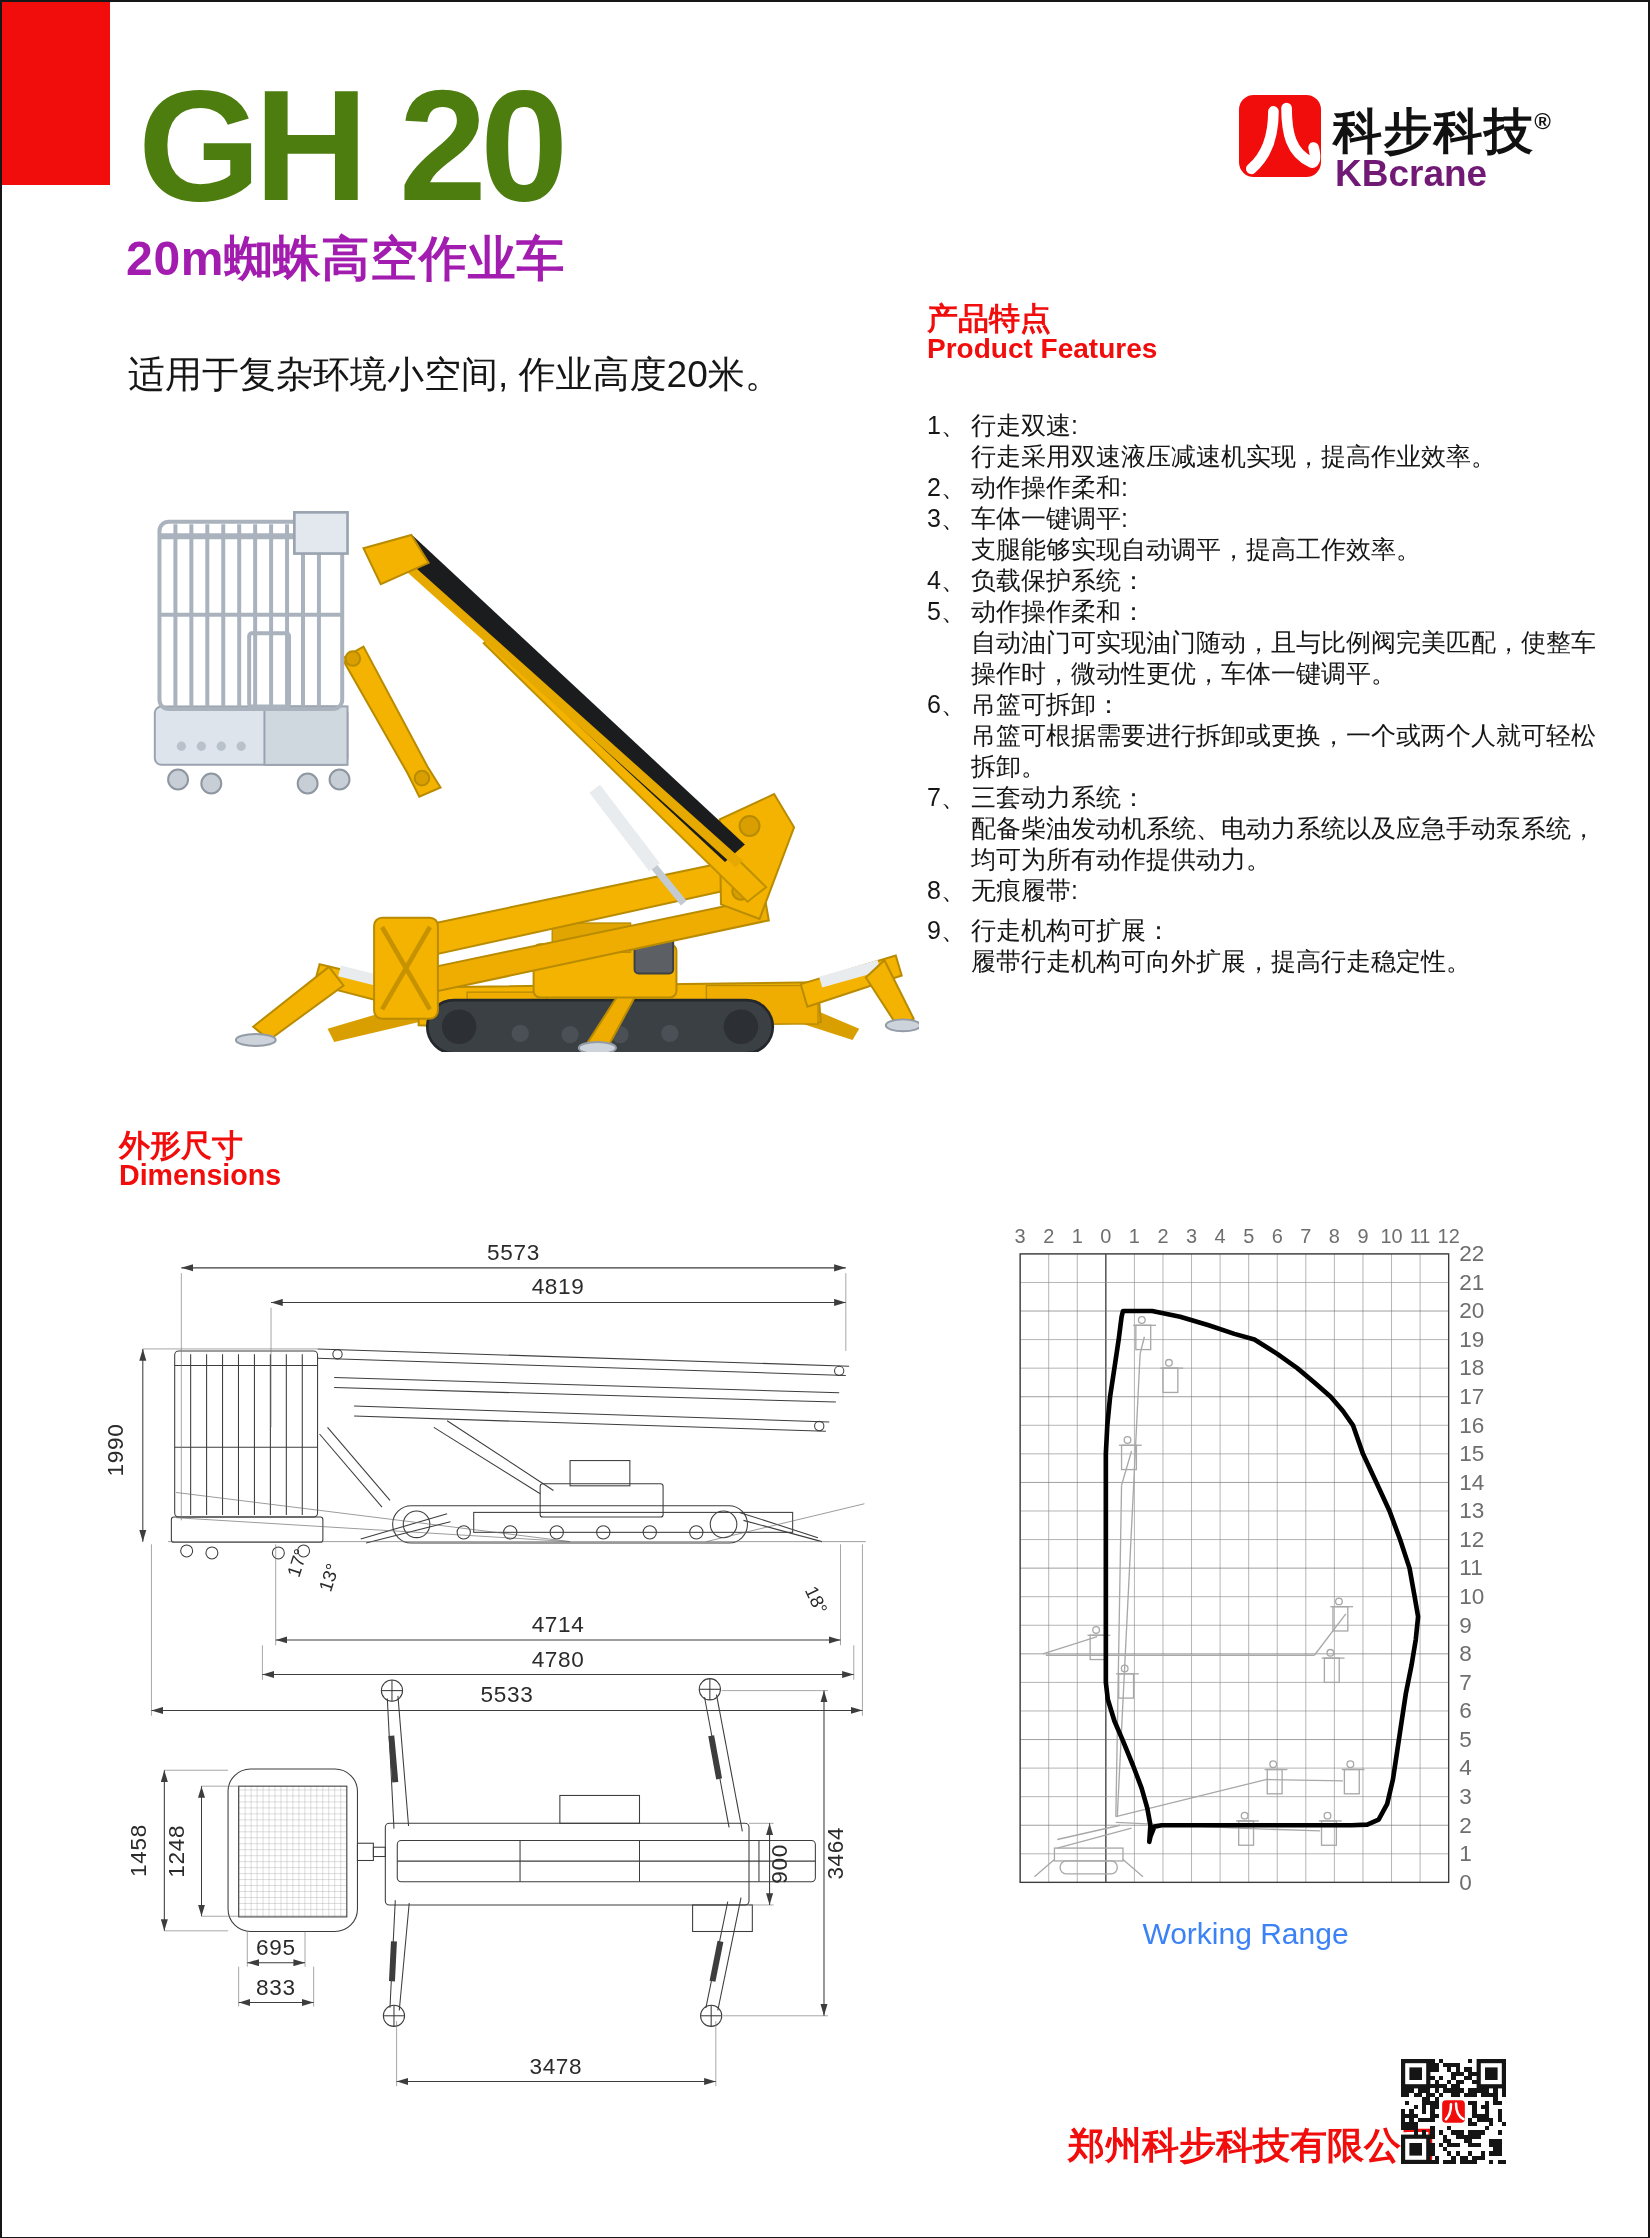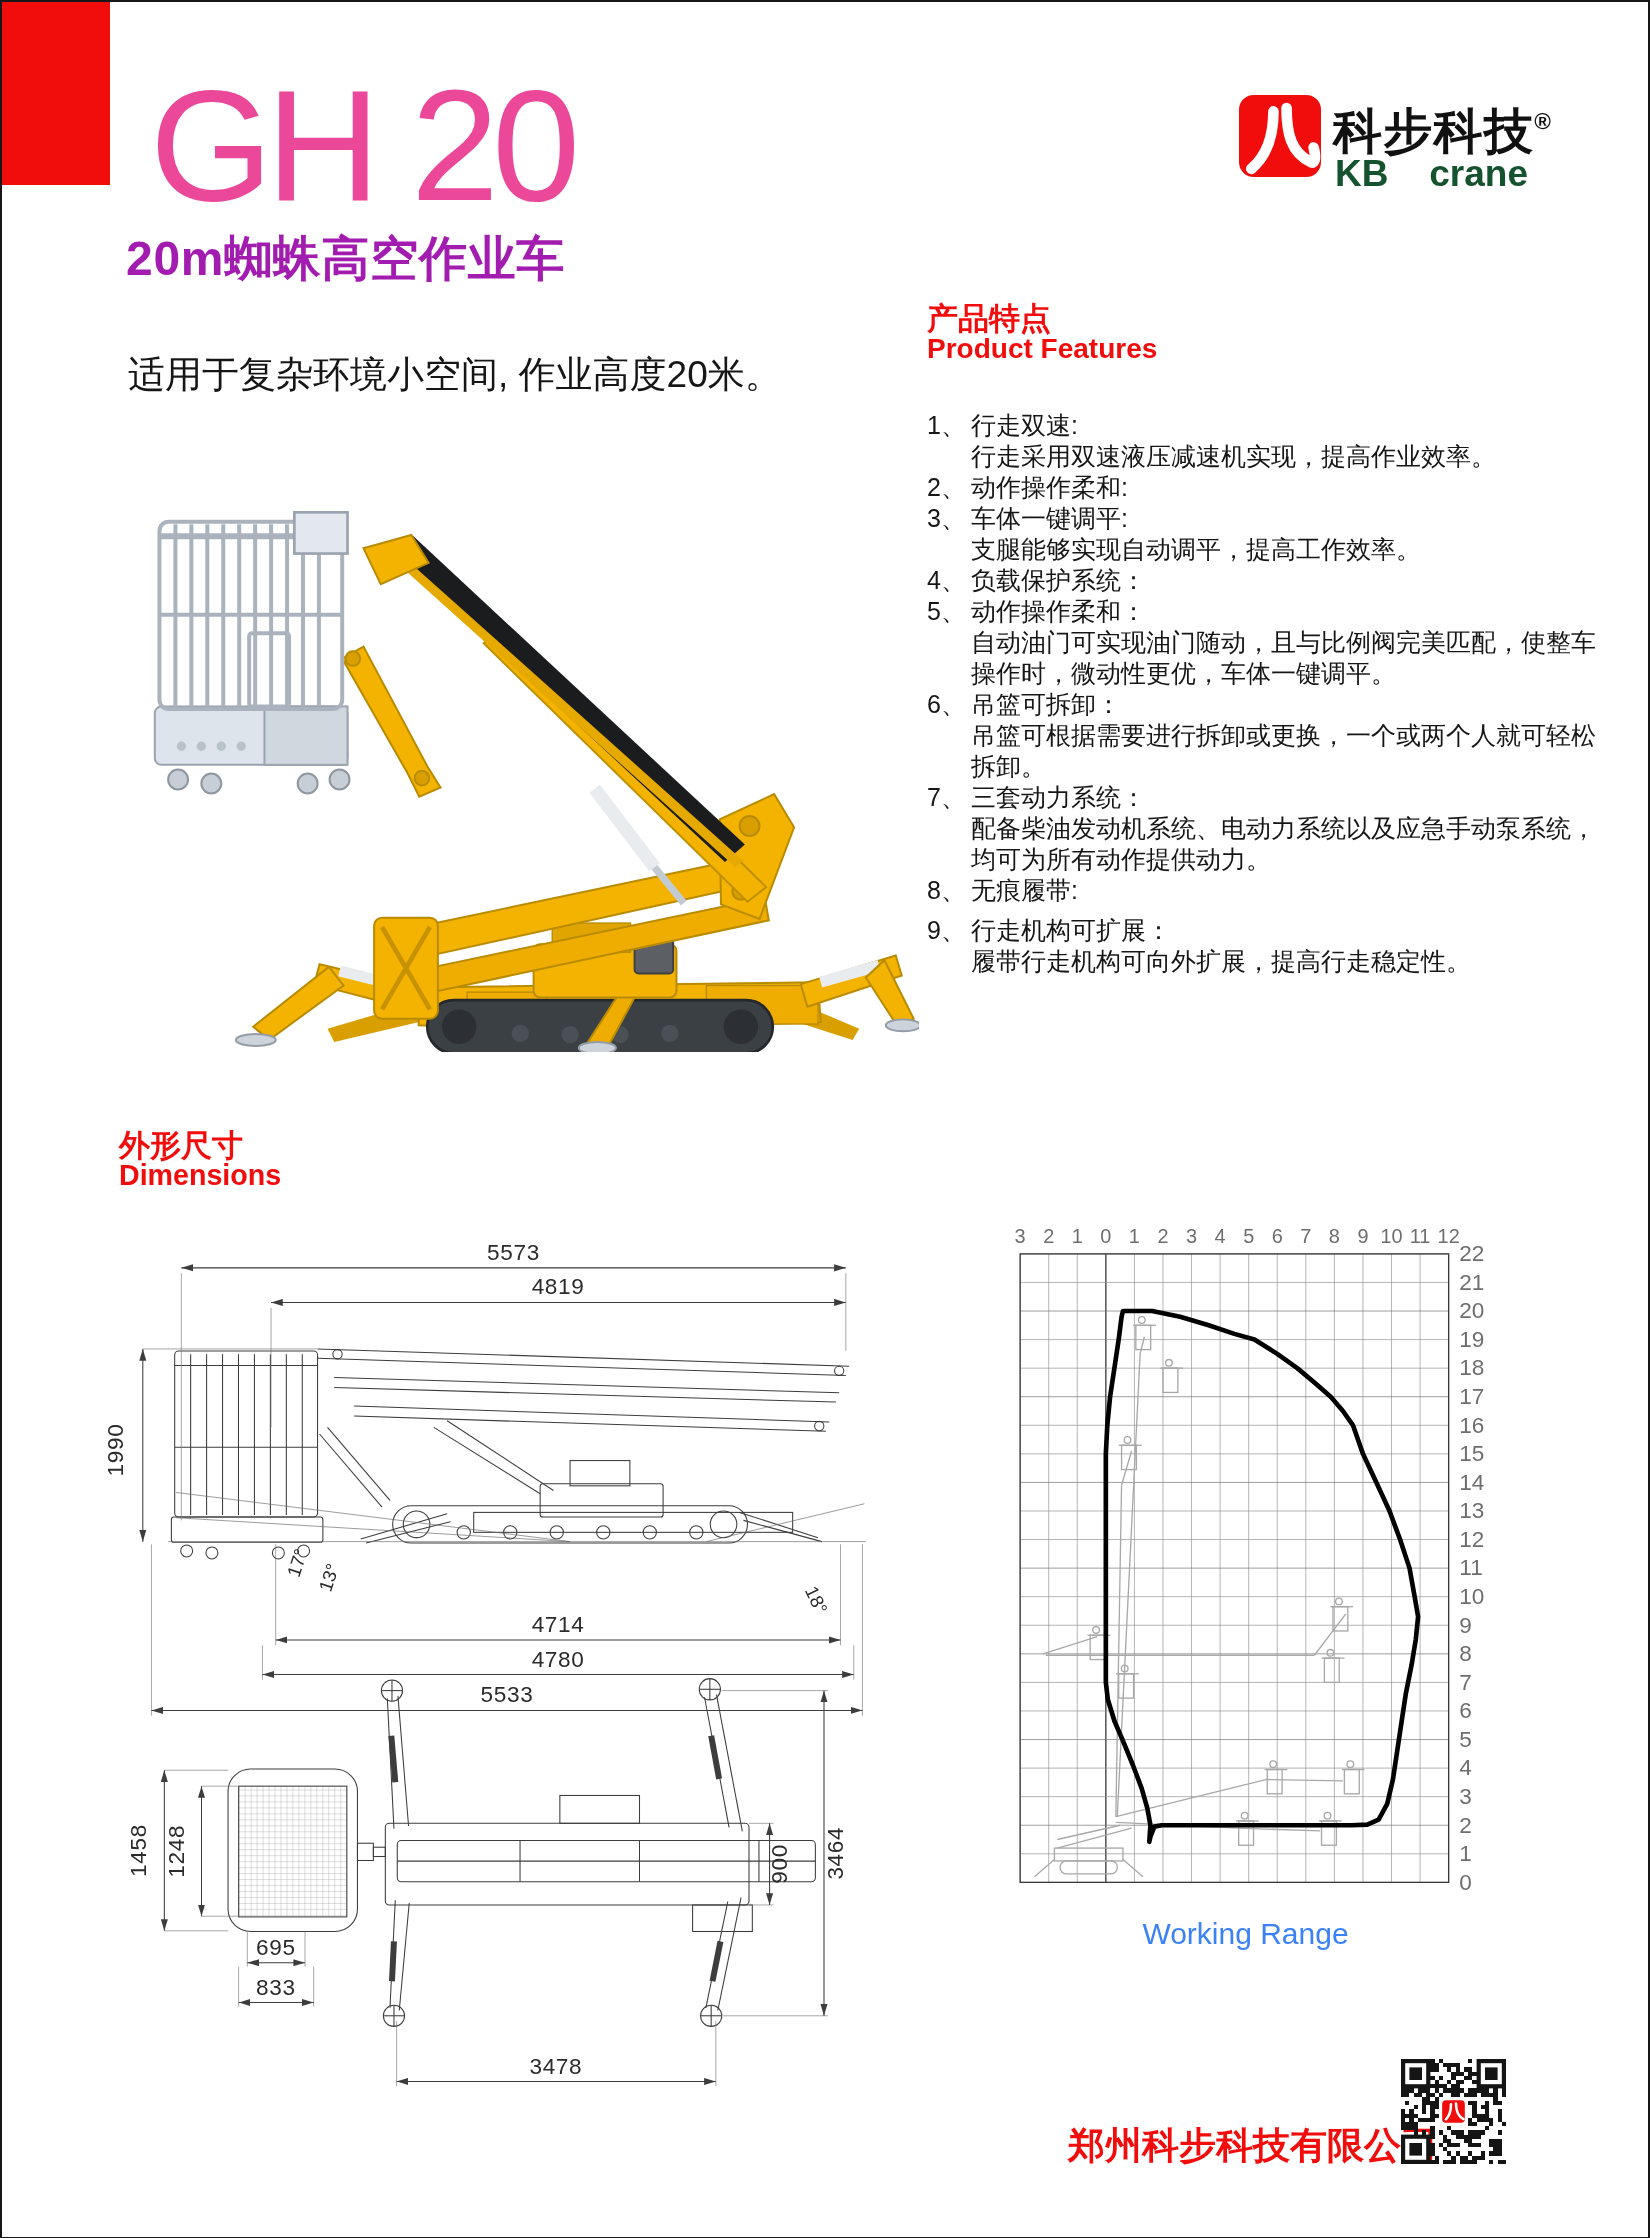--- a/index.html
+++ b/index.html
@@ -2,31 +2,31 @@
 <html style="font-size:10.6px"><head>
 <meta charset="utf-8">
 <style>
   html,body{margin:0;padding:0;background:#ffffff;}
   .page{position:relative;width:1650px;height:2239px;background:#fff;border:2.7px solid #161616;
         box-sizing:border-box;overflow:hidden;color:#111;
         font-family:"Liberation Sans","DejaVu Sans",sans-serif;}
   .abs{position:absolute;}
   
   .corner-block{left:0;top:0;width:108px;height:183px;background:#f20d0d;}
-  .model-title{left:148px;top:64px;font-size:158px;font-weight:normal;color:#ec4899;
+  .model-title{left:136px;top:64px;font-size:158px;font-weight:bold;color:#4d7c0f;
                line-height:1;letter-spacing:-6.6px;white-space:nowrap;}
   .model-subtitle{left:124px;top:231px;font-size:48px;font-weight:600;color:#a21caf;
                   line-height:1.1;letter-spacing:0.7px;white-space:nowrap;}
   .model-desc{left:126px;top:348px;font-size:37px;font-weight:500;color:#161616;white-space:nowrap;}
   
   .logo-box{left:1237px;top:93px;width:82px;height:82px;}
   .logo-cn{left:1331px;top:97px;font-size:49px;font-weight:bold;color:#111;letter-spacing:1.3px;white-space:nowrap;}
   .logo-reg{font-size:22.6px;vertical-align:18.6px;font-weight:bold;}
-  .logo-en{left:1333px;top:151px;width:193px;display:flex;justify-content:space-between;
-           font-size:37px;font-weight:bold;color:#14532d;}
+  .logo-en{left:1333px;top:151px;width:193px;display:flex;
+           font-size:37px;font-weight:bold;color:#701a75;}
   
   .sec-cn{font-weight:bold;color:#f20d0d;}
   .features-cn{left:925px;top:296px;font-size:31px;}
   .features-en{left:925px;top:331px;font-size:28px;}
   .feat-list{left:925px;top:408px;width:682px;font-size:25px;line-height:31px;color:#161616;}
   .feat-title{display:flex;font-weight:500;}
   .feat-num{width:44px;flex:0 0 44px;}
   .feat-desc{padding-left:44px;font-weight:500;}
   .feat:last-child{margin-top:9.3px;}
   

